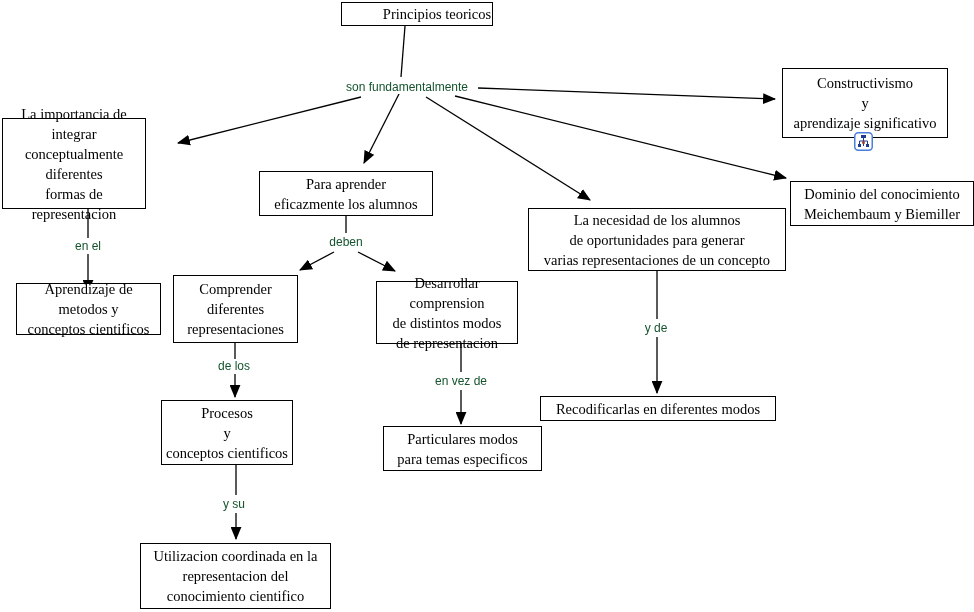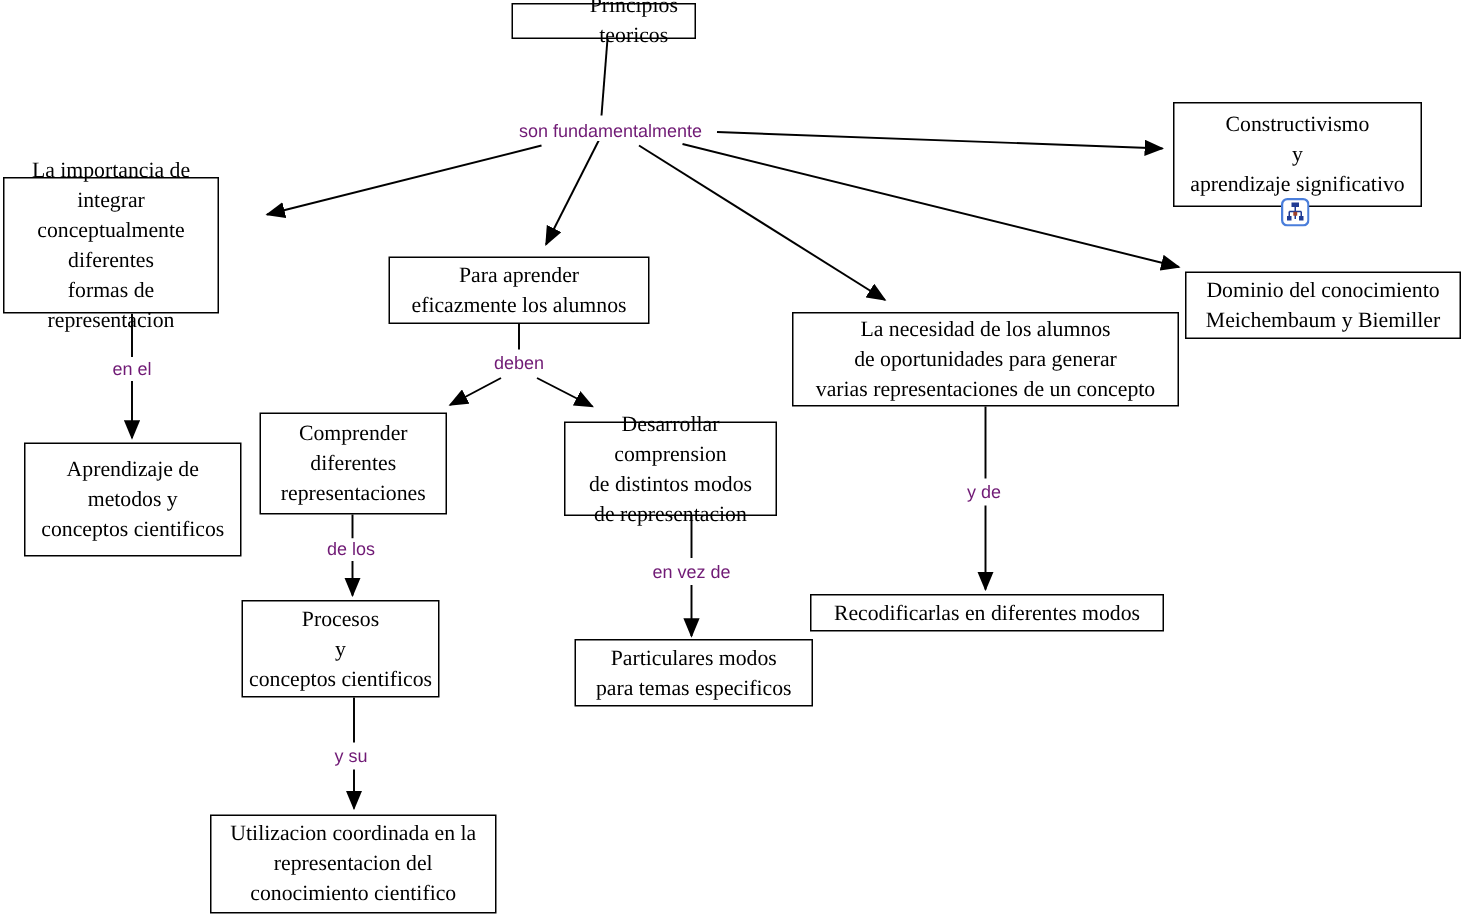--- a/index.html
+++ b/index.html
@@ -11,21 +11,21 @@
   .node {
     position:absolute; box-sizing:border-box; background:#ffffff;
     border:1.5px solid #000000; color:#000000;
     display:flex; align-items:center; justify-content:center;
     text-align:center; font-size:14.5px; line-height:20px;
     white-space:pre-line;
   }
   .link-label {
     position:absolute; transform:translate(-50%,-50%);
     font-family:"Liberation Sans","DejaVu Sans",sans-serif;
-    font-size:12px; color:#701a75; white-space:nowrap;
+    font-size:12px; color:#14532d; white-space:nowrap;
     background:#ffffff; padding:0 3px;
   }
   .submap { position:absolute; left:854px; top:132px; width:19px; height:19px; cursor:pointer; }
 </style>
 </head>
 <body>
 
 <div id="canvas">
 
   <svg id="wires" viewBox="0 0 974 612" xmlns="http://www.w3.org/2000/svg">
@@ -50,42 +50,42 @@
       <line x1="235" y1="374" x2="235" y2="397" marker-end="url(#ah)"></line>
       <line x1="461" y1="343" x2="461" y2="372"></line>
       <line x1="461" y1="390" x2="461" y2="424" marker-end="url(#ah)"></line>
       <line x1="657" y1="270" x2="657" y2="319"></line>
       <line x1="657" y1="337" x2="657" y2="393" marker-end="url(#ah)"></line>
       <line x1="236" y1="464" x2="236" y2="495"></line>
       <line x1="236" y1="513" x2="236" y2="539" marker-end="url(#ah)"></line>
     </g>
   </svg>
 
-  <div class="node" style="left:341px; top:2px;   width:123px; height:24px;padding-left:40px;">Principios teoricos</div>
+  <div class="node" style="left:341px; top:2px;   width:152px; height:24px;padding-left:40px;">Principios teoricos</div>
 
   <div class="node" style="left:2px;   top:118px; width:144px; height:91px;">La importancia de
 integrar conceptualmente
 diferentes
 formas de representacion</div>
 
   <div class="node" style="left:259px; top:171px; width:174px; height:45px;">Para aprender
 eficazmente los alumnos</div>
 
   <div class="node" style="left:782px; top:68px;  width:166px; height:70px;">Constructivismo
 y
 aprendizaje significativo</div>
 
   <div class="node" style="left:790px; top:181px; width:184px; height:45px;">Dominio del conocimiento
 Meichembaum y Biemiller</div>
 
   <div class="node" style="left:528px; top:208px; width:258px; height:63px;">La necesidad de los alumnos
 de oportunidades para generar
 varias representaciones de un concepto</div>
 
-  <div class="node" style="left:16px;  top:295px; width:145px; height:76px;">Aprendizaje de
+  <div class="node" style="left:16px;  top:283px; width:145px; height:52px;">Aprendizaje de
 metodos y
 conceptos cientificos</div>
 
   <div class="node" style="left:173px; top:275px; width:125px; height:68px;">Comprender
 diferentes
 representaciones</div>
 
   <div class="node" style="left:376px; top:281px; width:142px; height:63px;">Desarrollar comprension
 de distintos modos
 de representacion</div>

